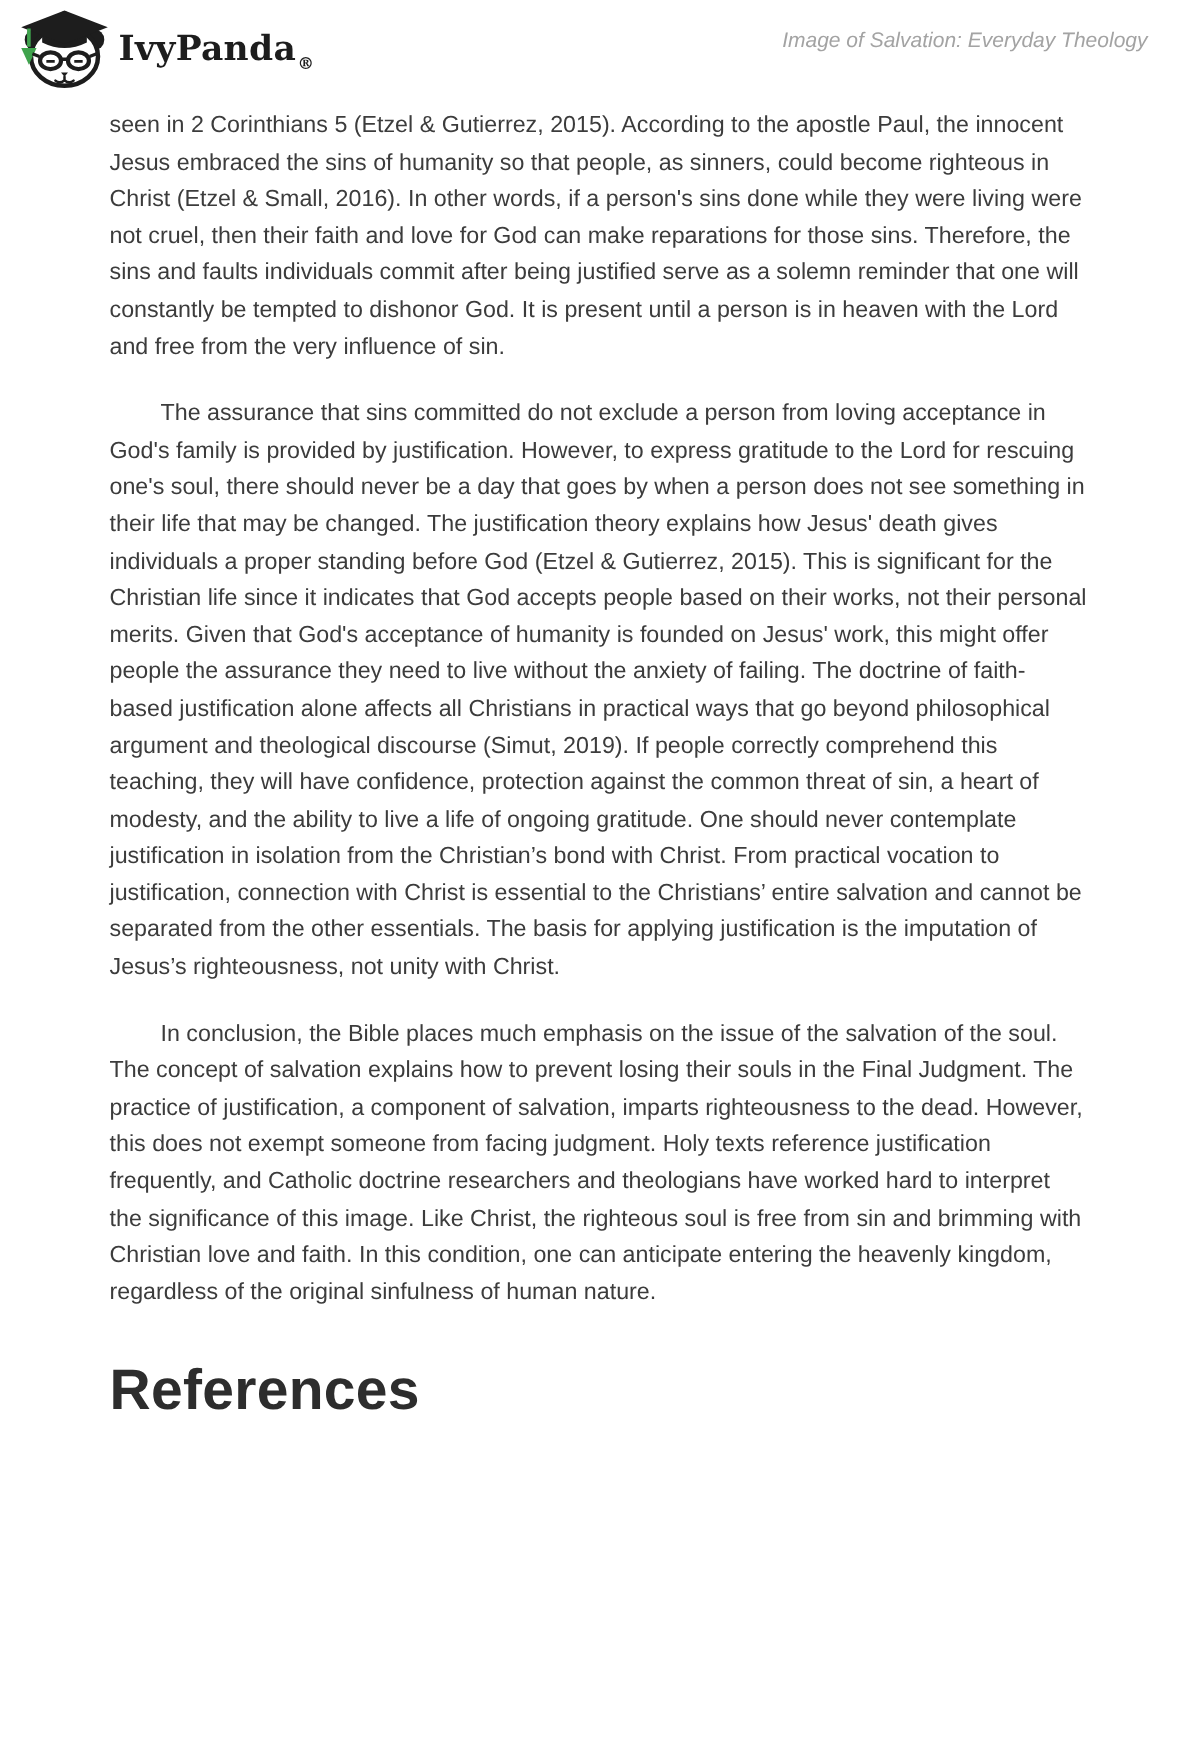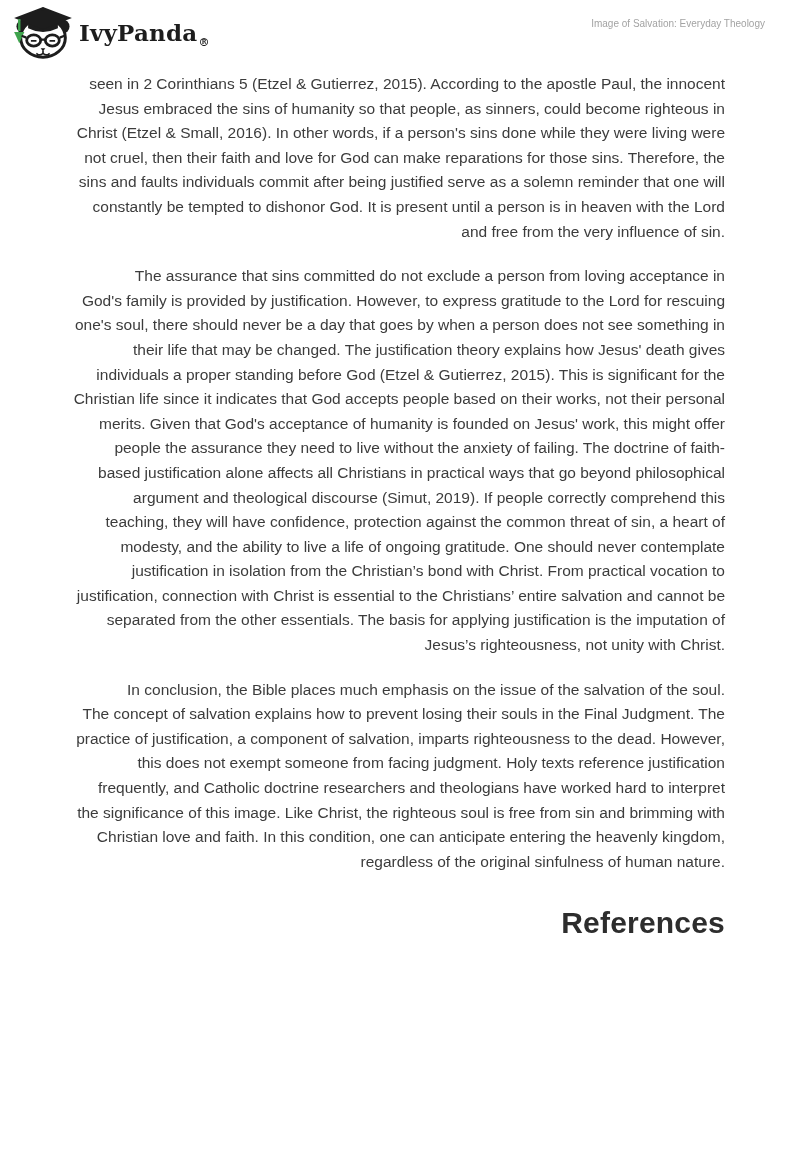--- a/index.html
+++ b/index.html
@@ -44,44 +44,44 @@
     font-family:"DejaVu Serif","Liberation Serif",serif;
     font-weight:bold;
     font-size:11px;
     color:var(--logo-ink,#1d1d1d);
     vertical-align:top;
     position:relative;
     top:9px;
     margin-left:1px;
   }
   .doc-title{
-    font-size:10px;
+    font-size:14px;
     color:var(--muted-gray,#a3a3a3);
     margin-top:12px;
     white-space:nowrap;
+    font-style:italic;
   }
   
   .content{
     padding:14px 75px 0 73px;
   }
   .para{
     font-size:15.5px;
     line-height:24.6px;
     color:var(--text-ink,#3c3c3c);
     margin:0 0 20px 0;
-    text-align:right;
+    text-align:left;
   }
   .para.indent{text-indent:34px;}
   .refs-heading{
-    font-size:30px;
+    font-size:38px;
     font-weight:bold;
     color:var(--heading-ink,#2d2d2d);
     margin:32px 0 17px 0;
     letter-spacing:.2px;
-    text-align:right;
   }
   .reference{
     font-size:15.5px;
     line-height:24.6px;
     color:var(--text-ink,#3c3c3c);
     margin:0;
     text-indent:34px;
   }
   .reference em{font-style:italic;}
   

